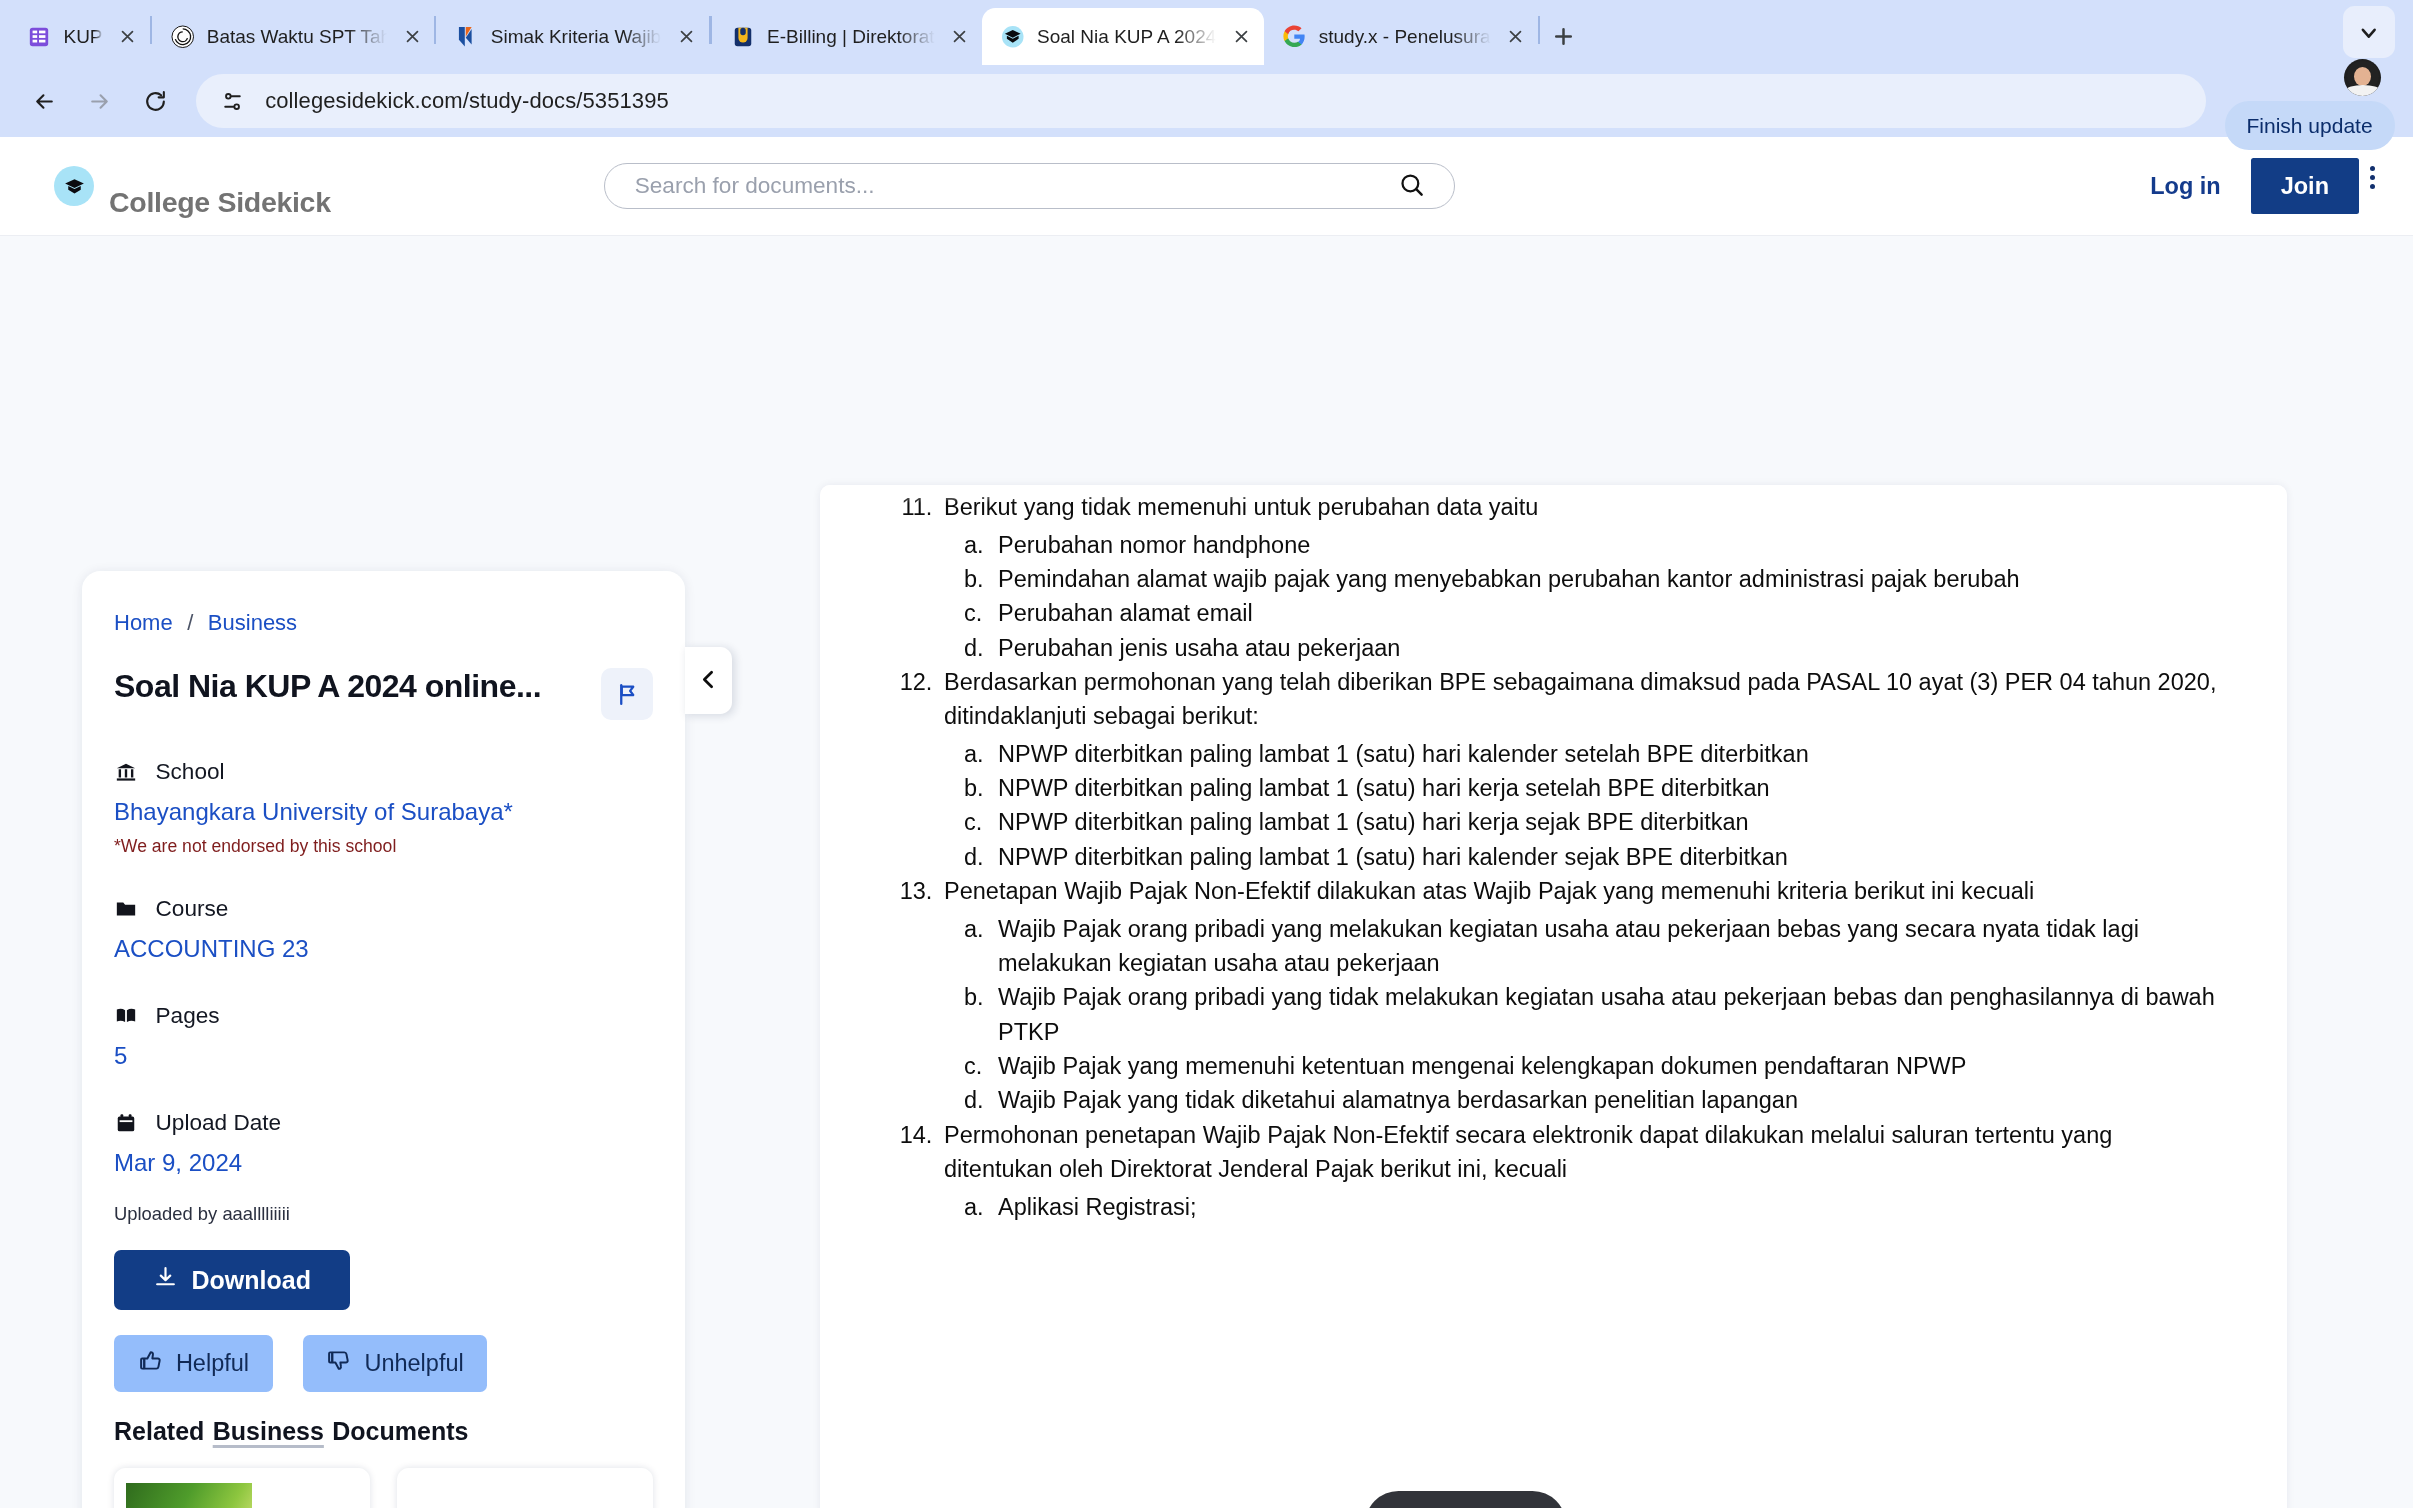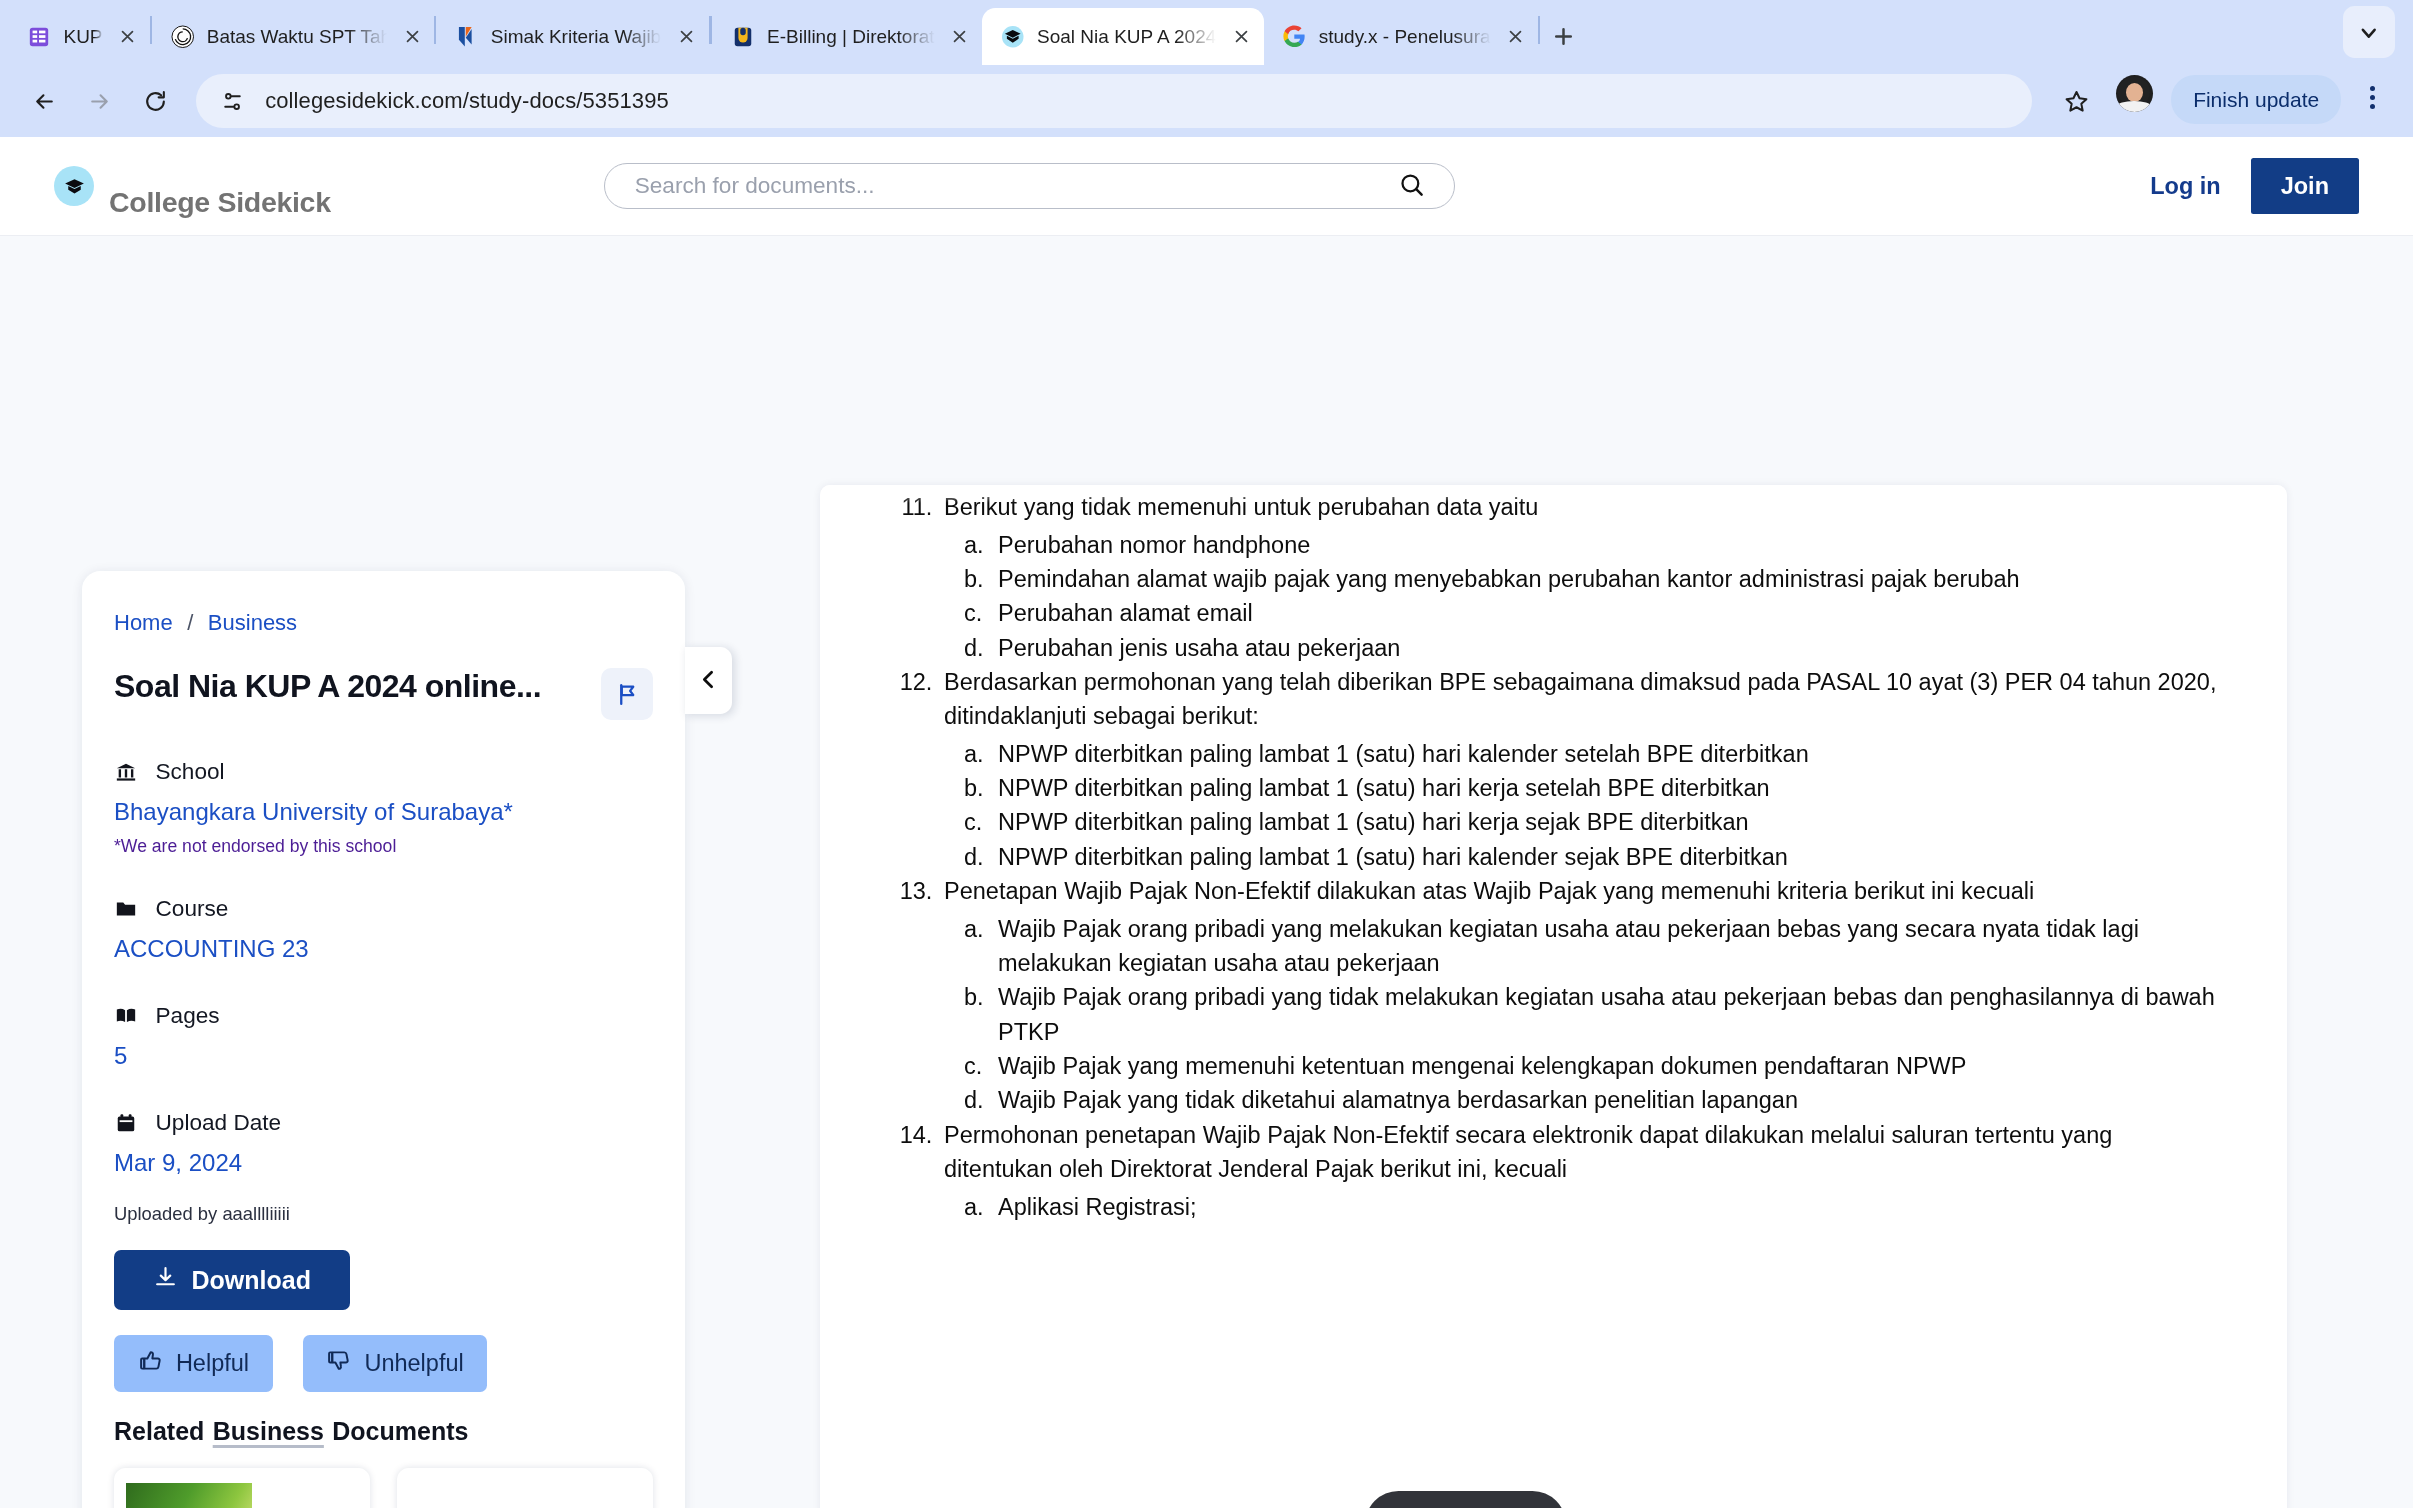--- a/index.html
+++ b/index.html
@@ -76,21 +76,21 @@
     flex: 1 1 auto; height: 54px; background: #e9effc;
     border-radius: 27px; display: flex; align-items: center;
     margin: 0 15px 0 11.7px; padding: 0 22px; min-width: 0;
   }
   .omnibox-icon { width: 28.5px; height: 28.5px; flex: 0 0 28.5px; margin-right: 18.4px;
                   display:flex; align-items:center; justify-content:center;}
   .omnibox-url {
     font-size: 22px; color: #1f1f1f; white-space: nowrap;
     overflow: hidden; letter-spacing: 0.1px;
   }
-  .toolbar-right { display: flex; align-items: flex-start; gap: 5px; }
+  .toolbar-right { display: flex; align-items: flex-end; gap: 5px; flex-direction: column; }
   .star-btn { width: 52px; height: 52px; border-radius: 50%;
               display:flex; align-items:center; justify-content:center; }
   .avatar {
     width: 37px; height: 37px; border-radius: 50%;
     margin: 0 13.4px 0 8.4px; overflow: hidden; flex: 0 0 37px;
     background: #1f1f1f; position: relative;
   }
   .avatar .hijab { position:absolute; left:2.5px; top:1.7px; width:32px; height:28.5px;
                    border-radius:50% 50% 44% 44%; background:#222; }
   .avatar .face2 { position:absolute; left:10px; top:8.4px; width:17px; height:19px;
@@ -156,21 +156,21 @@
   }
   .meta-block { margin-top: 39px; }
   .meta-label {
     display: flex; align-items: center; gap: 18px;
     font-size: 22.6px; color: #131722; font-weight: 400;
   }
   .meta-label .mi { width: 23.5px; height: 23.5px; display:flex; align-items:center; justify-content:center; }
   .meta-value {
     font-size: 24px; color: #1b4fc4; margin-top: 13.4px; line-height: 1.2;
   }
-  .meta-note { font-size: 17.6px; color: #4c1d95; margin-top: 8.4px; }
+  .meta-note { font-size: 17.6px; color: #7f1d1d; margin-top: 8.4px; }
   .uploaded-by { font-size: 18.4px; color: #2b3040; margin-top: 25px; }
   .download-btn {
     margin-top: 25px; width: 236px; height: 60px; background: #123d86;
     border-radius: 7px; color: #fff; font-size: 25px; font-weight: 700;
     display: flex; align-items: center; justify-content: center; gap: 13.4px;
   }
   .vote-row { display: flex; gap: 30px; margin-top: 25px; }
   .vote-btn {
     height: 57px; background: #94bdfb; border-radius: 6.7px;
     display: flex; align-items: center; gap: 13.4px; padding: 0 23.5px;

